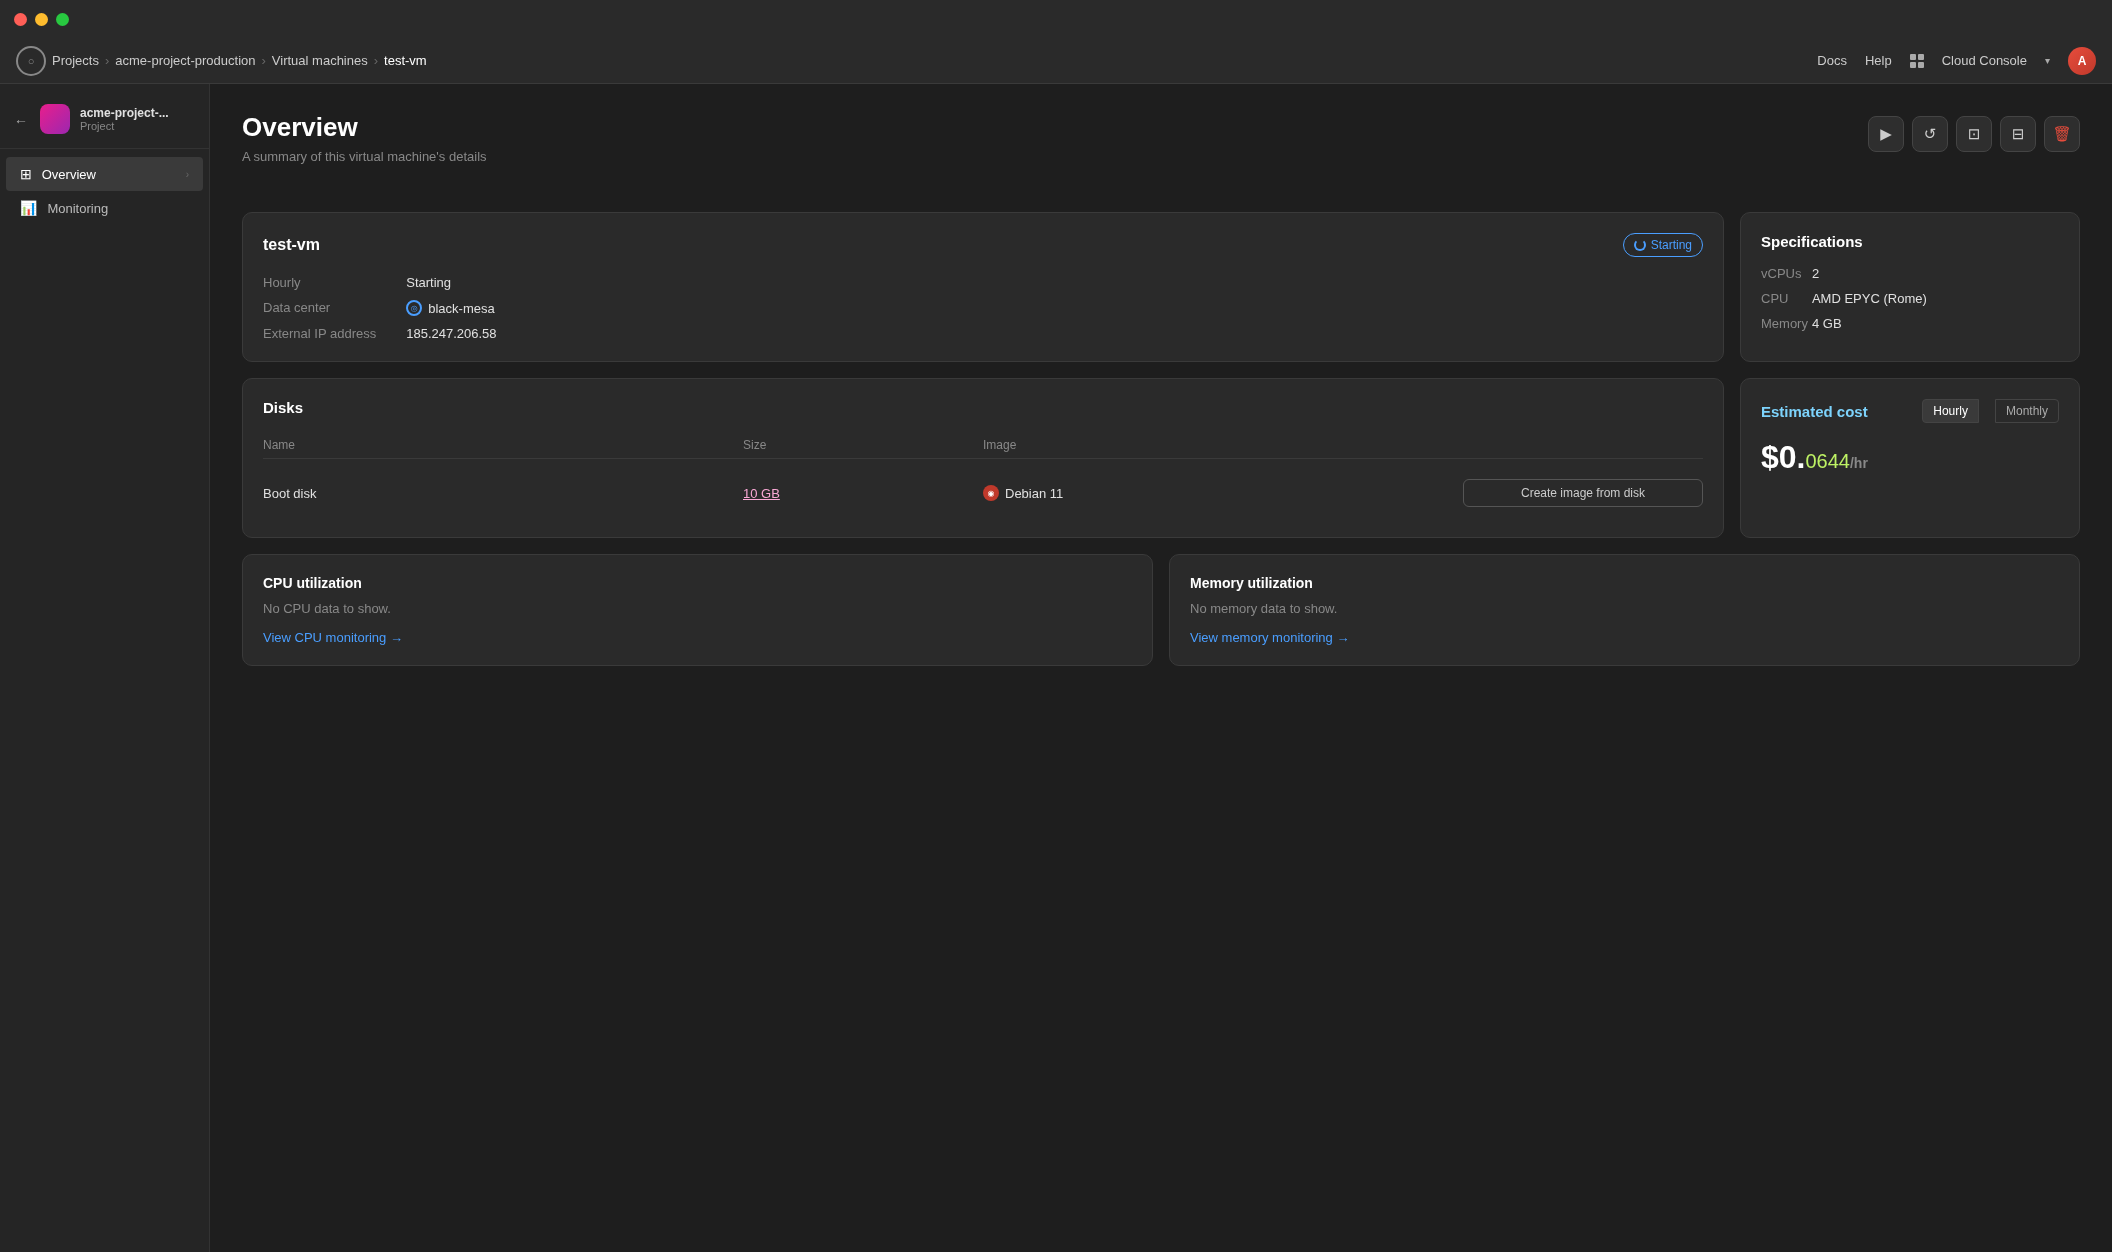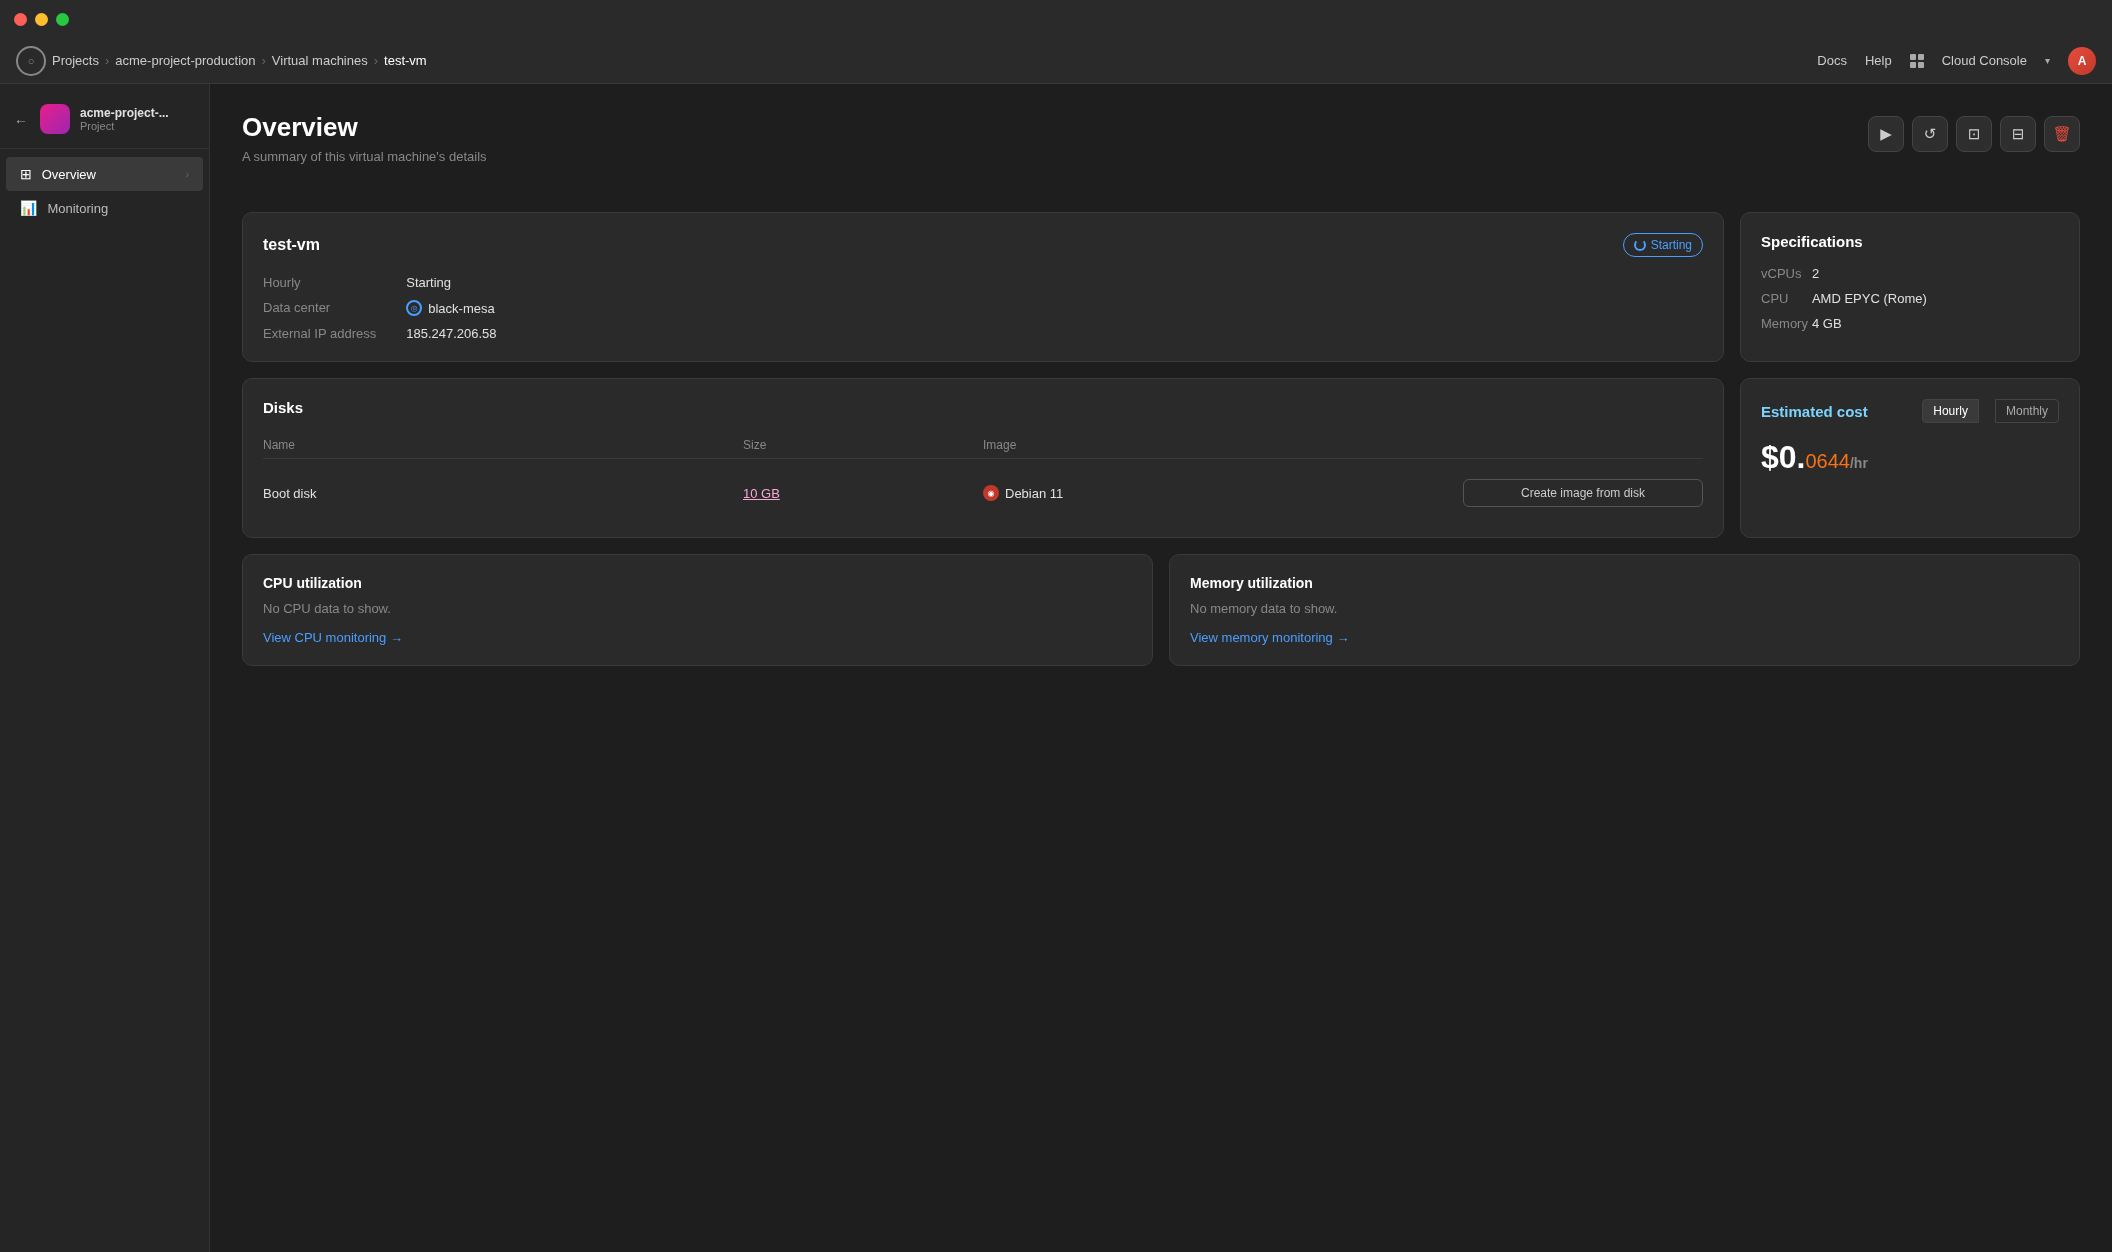--- a/index.html
+++ b/index.html
@@ -458,21 +458,21 @@
       <div class="card">
         <div class="cost-card-header">
           <span class="cost-title">Estimated cost</span>
           <div class="cost-tabs">
             <div class="cost-tab active">Hourly</div>
             <div class="cost-tab">Monthly</div>
           </div>
         </div>
         <div style="display:flex; align-items:baseline; gap:0;">
           <span style="font-size:32px; font-weight:700; color:#fff;">
-            <span>$0.</span><span style="font-size:20px; font-weight:500; color:#f97316;">0644</span><span style="font-size:14px; color:#888;">/hr</span>
+            <span>$0.</span><span style="font-size:20px; font-weight:500; color:#bef264;">0644</span><span style="font-size:14px; color:#888;">/hr</span>
           </span>
         </div>
       </div>
     </div>
 
     <div class="util-row">
 
       <div class="card">
         <div class="util-title">CPU utilization</div>
         <div class="util-empty">No CPU data to show.</div>

